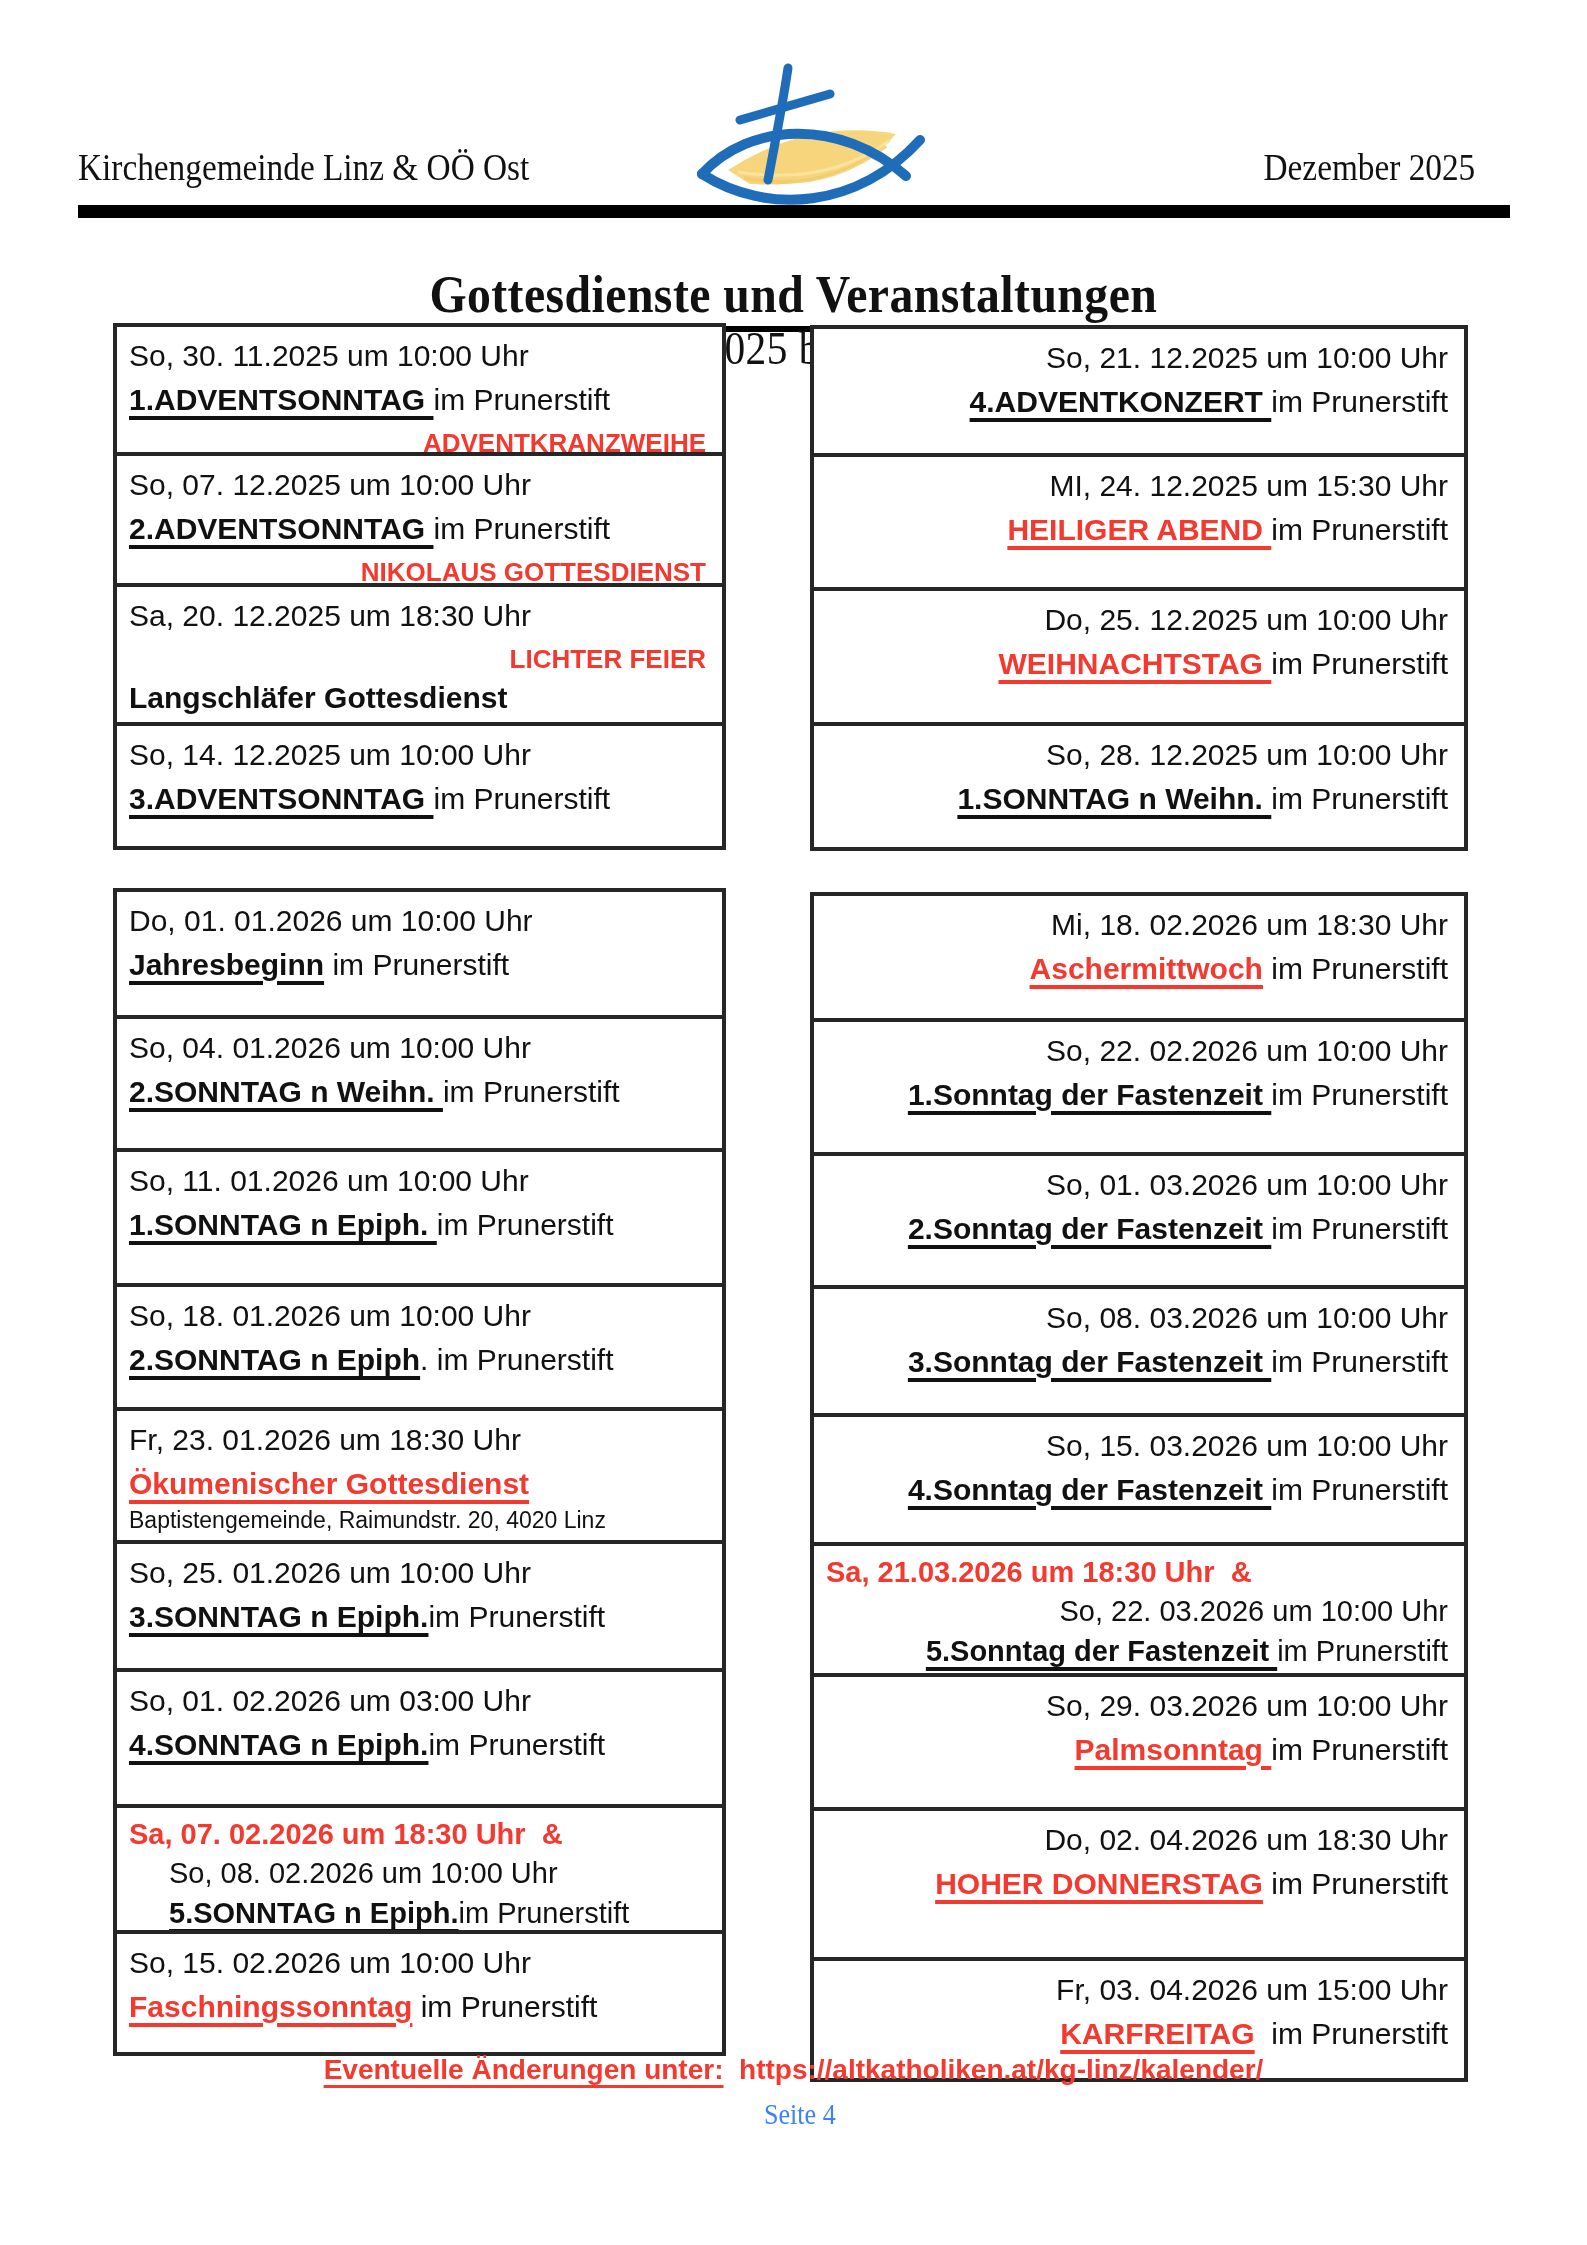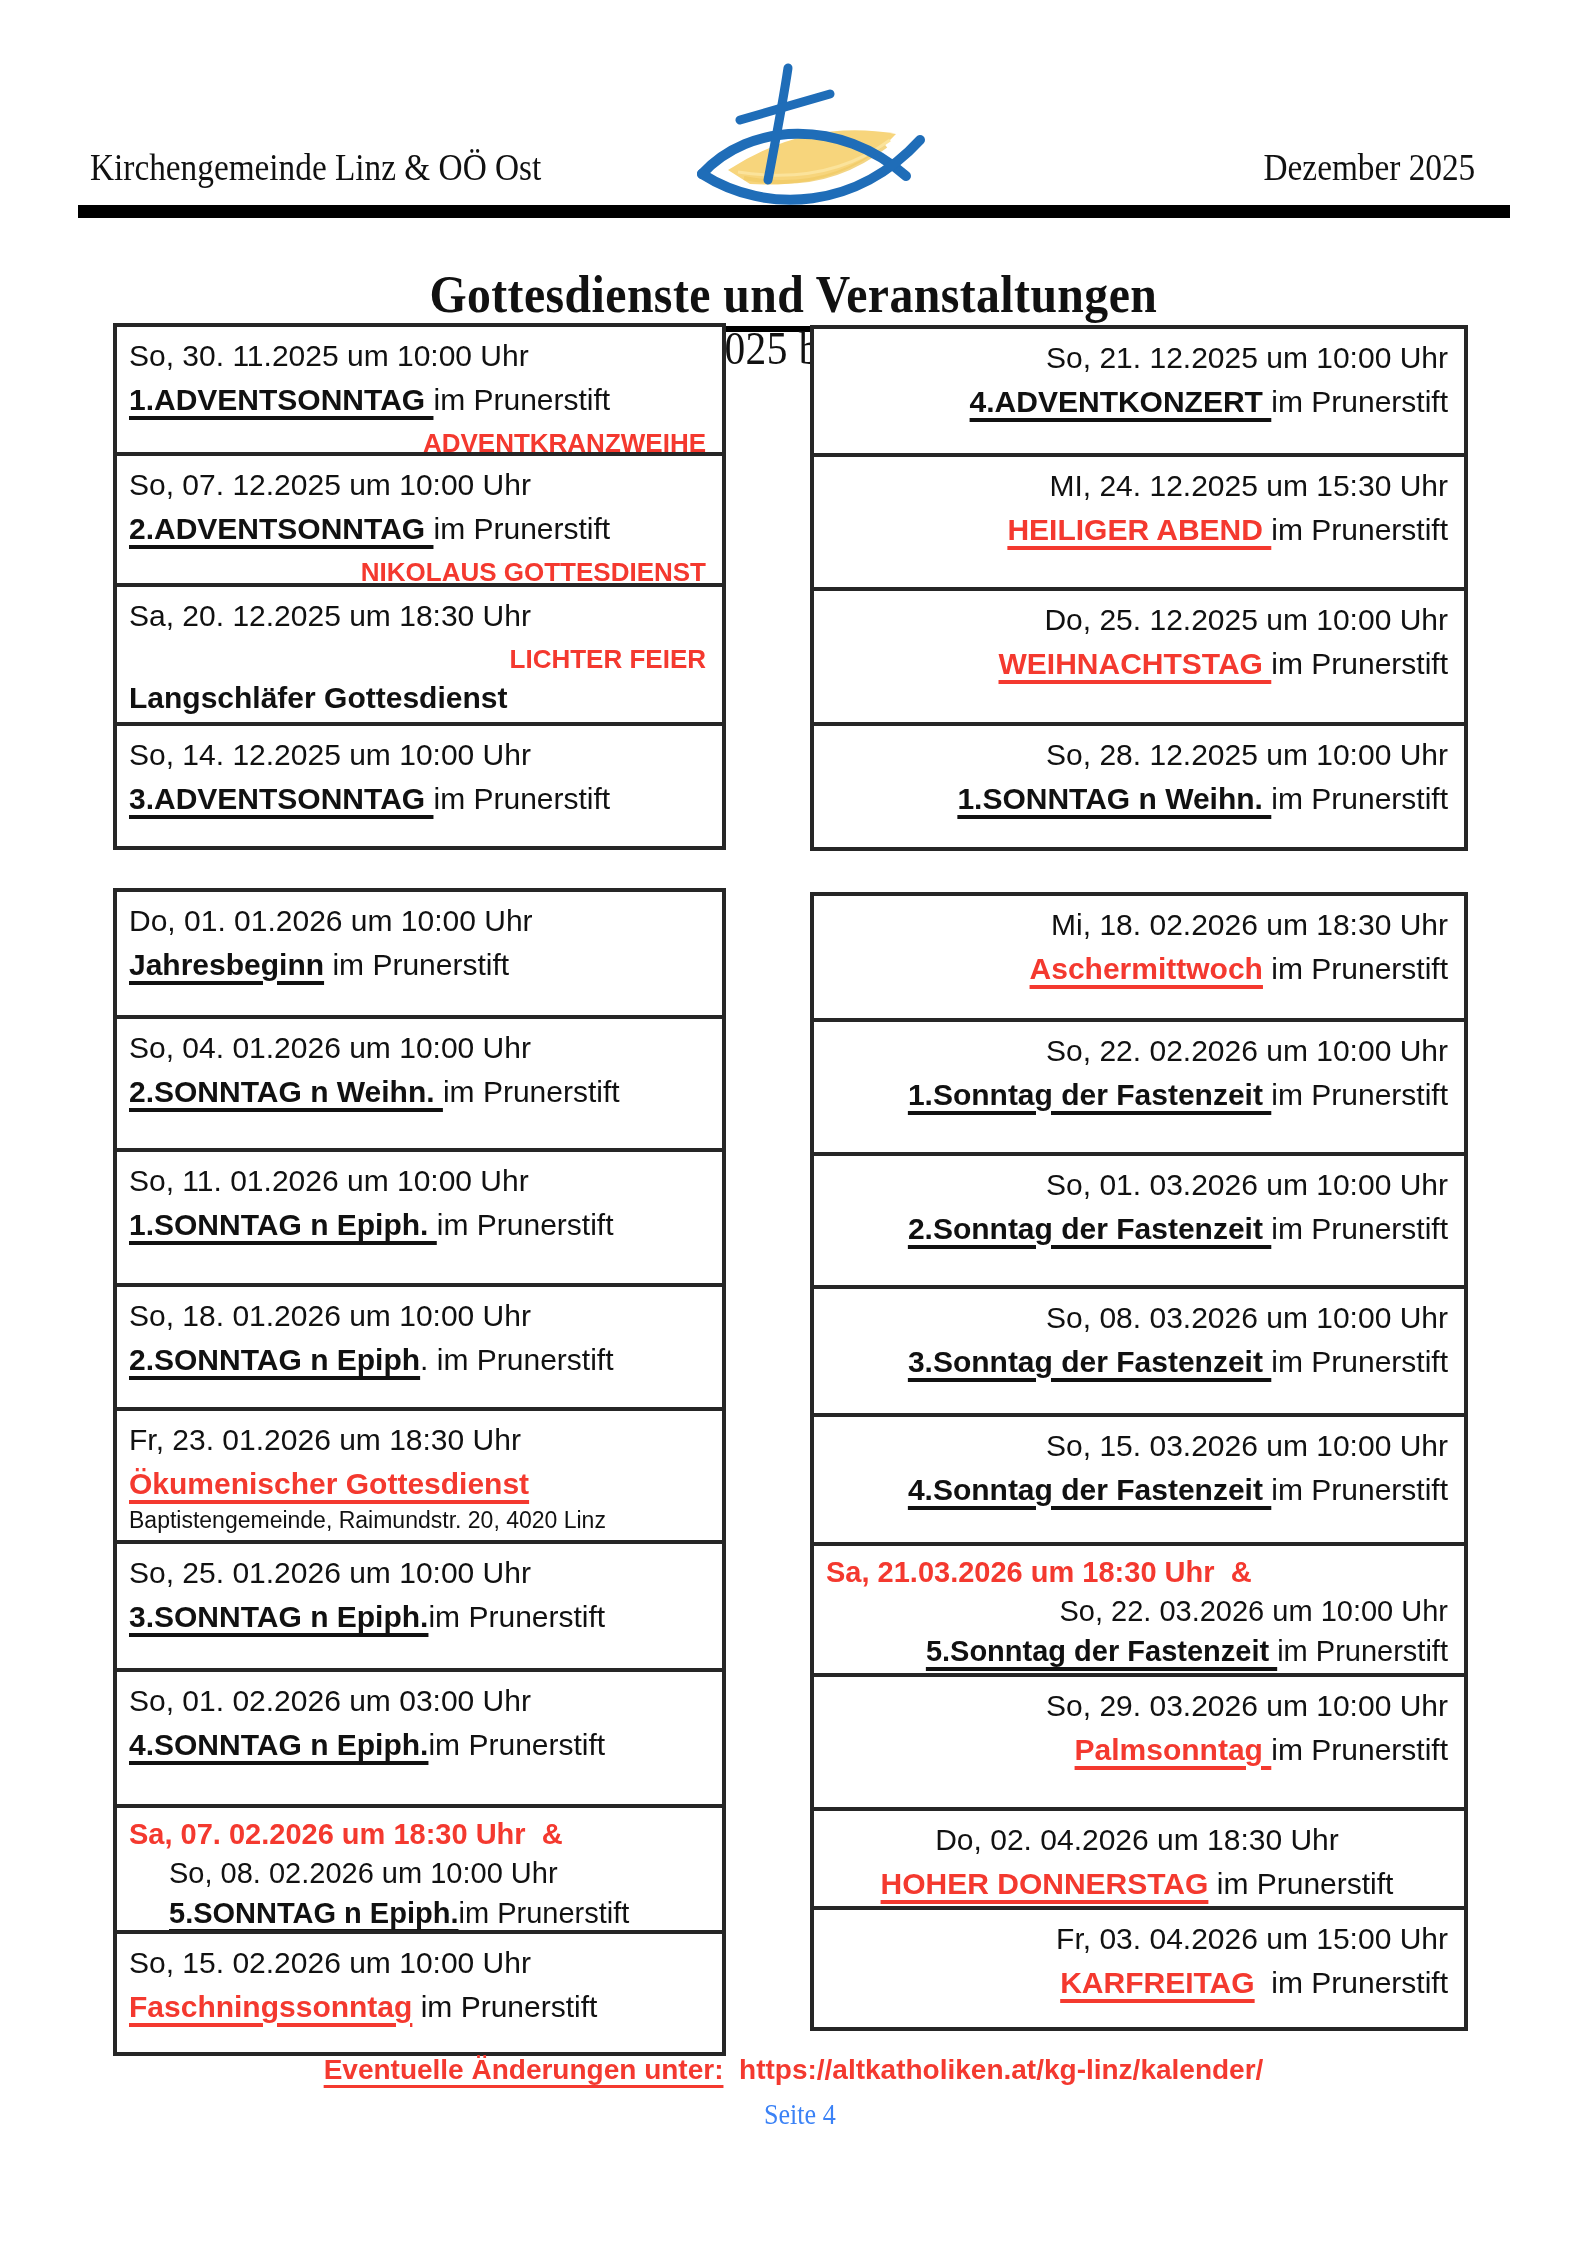--- a/index.html
+++ b/index.html
@@ -5,21 +5,21 @@
   html,body{margin:0;padding:0;}
   body{
     width:1587px;height:2245px;position:relative;background:#ffffff;
     font-family:"Liberation Sans", sans-serif;color:#111;
     overflow:hidden;
   }
   :root{--red:#f4392f;--border:#262626;--blue:#1f6db8;--yellow:#f7d57c;}
 
   
   .hdr-left{position:absolute;left:78px;top:146px;font-family:"Liberation Serif",serif;
-    font-size:37px;white-space:nowrap;margin-left:12px;}
+    font-size:37px;white-space:nowrap;}
   .hdr-right{position:absolute;right:112px;top:146px;font-family:"Liberation Serif",serif;
     font-size:37px;white-space:nowrap;}
   .cond{display:inline-block;transform:scaleX(.9);}
   .hdr-left .cond{transform-origin:left center;}
   .hdr-right .cond{transform-origin:right center;}
   .logo{position:absolute;left:688px;top:62px;}
   .rule{position:absolute;left:78px;top:205px;width:1432px;height:13px;background:#000;}
 
   
   .title-wrap{position:absolute;left:0;top:226px;width:1587px;text-align:center;
@@ -192,21 +192,21 @@
       </div>
       <div class="box compact" style="height: 135px;">
         <div class="line dateleft"><span class="sb sr ">Sa, 21.03.2026 um 18:30 Uhr&nbsp; &amp;</span></div>
         <div class="line"><span class="">So, 22. 03.2026 um 10:00 Uhr</span></div>
         <div class="line"><span class="sb su ">5.Sonntag der Fastenzeit </span><span class="">im Prunerstift</span></div>
       </div>
       <div class="box" style="height: 138px;">
         <div class="line"><span class="">So, 29. 03.2026 um 10:00 Uhr</span></div>
         <div class="line"><span class="sb su sr ">Palmsonntag </span><span class="">im Prunerstift</span></div>
       </div>
-      <div class="box" style="height: 103px; text-align: center;">
+      <div class="box" style="height: 154px;">
         <div class="line"><span class="">Do, 02. 04.2026 um 18:30 Uhr</span></div>
         <div class="line"><span class="sb su sr ">HOHER DONNERSTAG</span><span class=""> im Prunerstift</span></div>
       </div>
       <div class="box" style="height: 125px;">
         <div class="line"><span class="">Fr, 03. 04.2026 um 15:00 Uhr</span></div>
         <div class="line"><span class="sb su sr ">KARFREITAG</span><span class="">&nbsp; im Prunerstift</span></div>
       </div>
     </div>
   </div>
 

